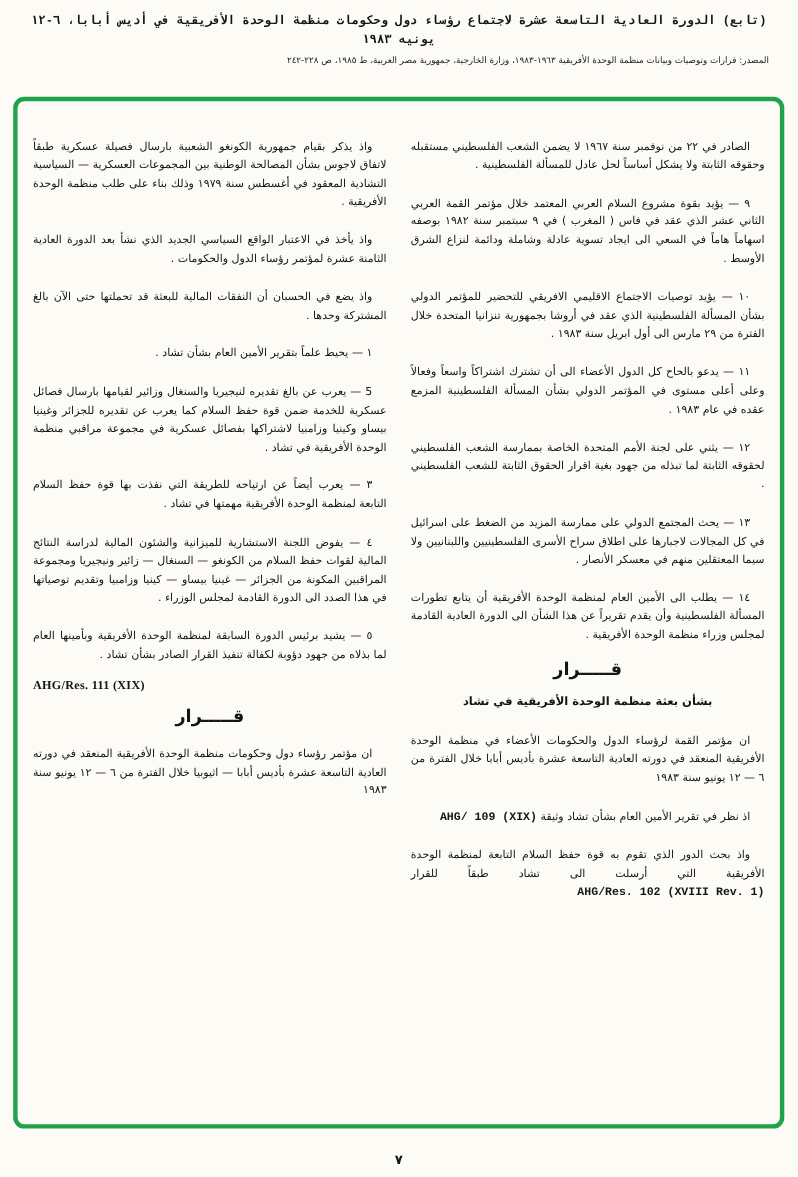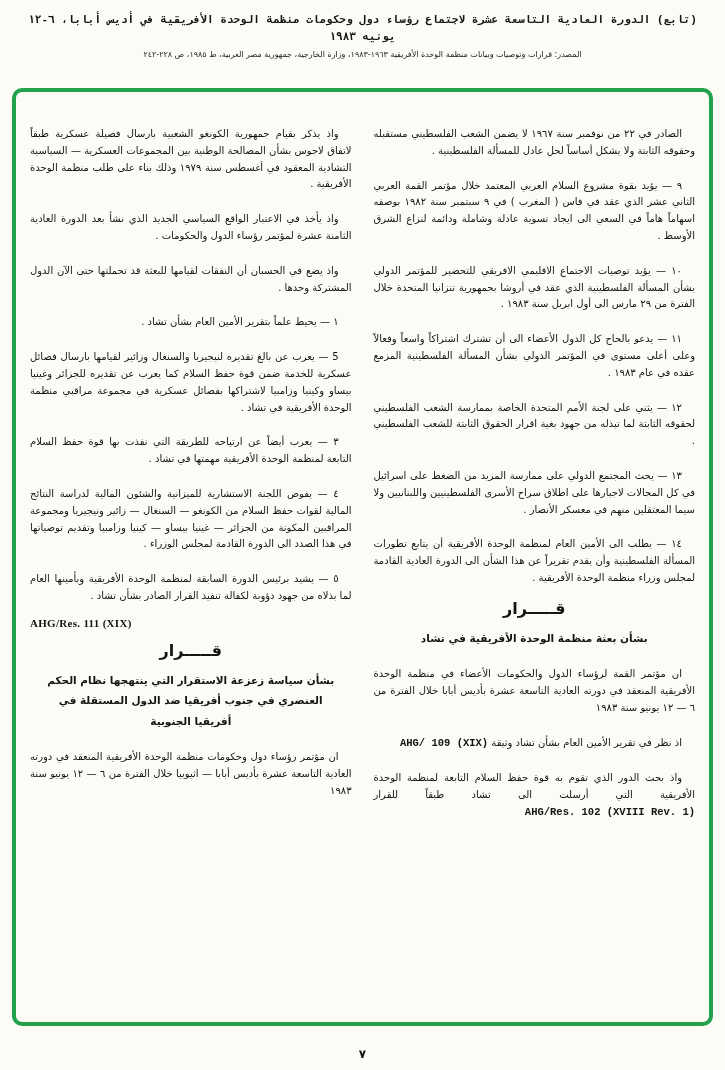--- a/index.html
+++ b/index.html
@@ -8,21 +8,21 @@
     width: 725px; height: 1070px;
     position: relative;
     background: #fcfbf6;
     color: #141414;
     font-family: "DejaVu Sans", sans-serif;
     direction: rtl;
     overflow: hidden;
   }
   .header { text-align: center; padding: 12px 26px 0; }
   .header-title { font-size: 11px; font-weight: bold; line-height: 1.5; font-family: Liberation Mono, monospace; }
-  .header-source { font-size: 8px; margin-top: 5px; color: #1c1c1c; }
+  .header-source { font-size: 8px; margin-top: 5px; color: #1c1c1c; text-align: right; }
   .frame {
     position: absolute; top: 88px; left: 12px; right: 12px; bottom: 44px;
     border: 4px solid var(--green, #22a24c);
     border-radius: 10px;
     padding: 16px 14px 10px;
     overflow: hidden;
     background: #fcfbf6;
   }
   .columns { display: flex; gap: 22px; height: 100%; }
   .col { flex: 1; min-width: 0; }
@@ -98,28 +98,27 @@
       </p>
       <p class="para">
         <span>واذ بحث الدور الذي تقوم به قوة حفظ السلام التابعة لمنظمة الوحدة الأفريقية التي أرسلت الى تشاد طبقاً للقرار</span>
         <span class="inline-ref">AHG/Res. 102 (XVIII Rev. 1)</span>
       </p>
     </section>
 
     <section class="col">
       <p class="para">واذ يذكر بقيام جمهورية الكونغو الشعبية بارسال فصيلة عسكرية طبقاً لاتفاق لاجوس بشأن المصالحة الوطنية بين المجموعات العسكرية — السياسية التشادية المعقود في أغسطس سنة ١٩٧٩ وذلك بناء على طلب منظمة الوحدة الأفريقية .</p>
       <p class="para">واذ يأخذ في الاعتبار الواقع السياسي الجديد الذي نشأ بعد الدورة العادية الثامنة عشرة لمؤتمر رؤساء الدول والحكومات .</p>
-      <p class="para">واذ يضع في الحسبان أن النفقات لقيامها للبعثة قد تحملتها حتى الآن الدول المشتركة وحدها .</p>
+      <p class="para">واذ يضع في الحسبان أن النفقات المالية للبعثة قد تحملتها حتى الآن بالغ المشتركة وحدها .</p>
       <p class="para">١ — يحيط علماً بتقرير الأمين العام بشأن تشاد .</p>
       <p class="para">5 — يعرب عن بالغ تقديره لنيجيريا والسنغال وزائير لقيامها بارسال فصائل عسكرية للخدمة ضمن قوة حفظ السلام كما يعرب عن تقديره للجزائر وغينيا بيساو وكينيا وزامبيا لاشتراكها بفصائل عسكرية في مجموعة مراقبي منظمة الوحدة الأفريقية في تشاد .</p>
       <p class="para">٣ — يعرب أيضاً عن ارتياحه للطريقة التي نفذت بها قوة حفظ السلام التابعة لمنظمة الوحدة الأفريقية مهمتها في تشاد .</p>
       <p class="para">٤ — يفوض اللجنة الاستشارية للميزانية والشئون المالية لدراسة النتائج المالية لقوات حفظ السلام من الكونغو — السنغال — زائير ونيجيريا ومجموعة المراقبين المكونة من الجزائر — غينيا بيساو — كينيا وزامبيا وتقديم توصياتها في هذا الصدد الى الدورة القادمة لمجلس الوزراء .</p>
       <p class="para">٥ — يشيد برئيس الدورة السابقة لمنظمة الوحدة الأفريقية وبأمينها العام لما بذلاه من جهود دؤوبة لكفالة تنفيذ القرار الصادر بشأن تشاد .</p>
       <p class="ref">AHG/Res. 111 (XIX)</p>
       <h2 class="heading">قـــــرار</h2>
-      <h3 class="subject">بشأن سياسة زعزعة الاستقرار التي ينتهجها نظام الحكم العنصري في جنوب أفريقيا ضد الدول المستقلة في أفريقيا الجنوبية</h3>
       <p class="para">ان مؤتمر رؤساء دول وحكومات منظمة الوحدة الأفريقية المنعقد في دورته العادية التاسعة عشرة بأديس أبابا — اثيوبيا خلال الفترة من ٦ — ١٢ يونيو سنة ١٩٨٣</p>
     </section>
 
   </div>
 </main>
 
 <footer class="page-num">٧</footer>
 
 </body></html>

